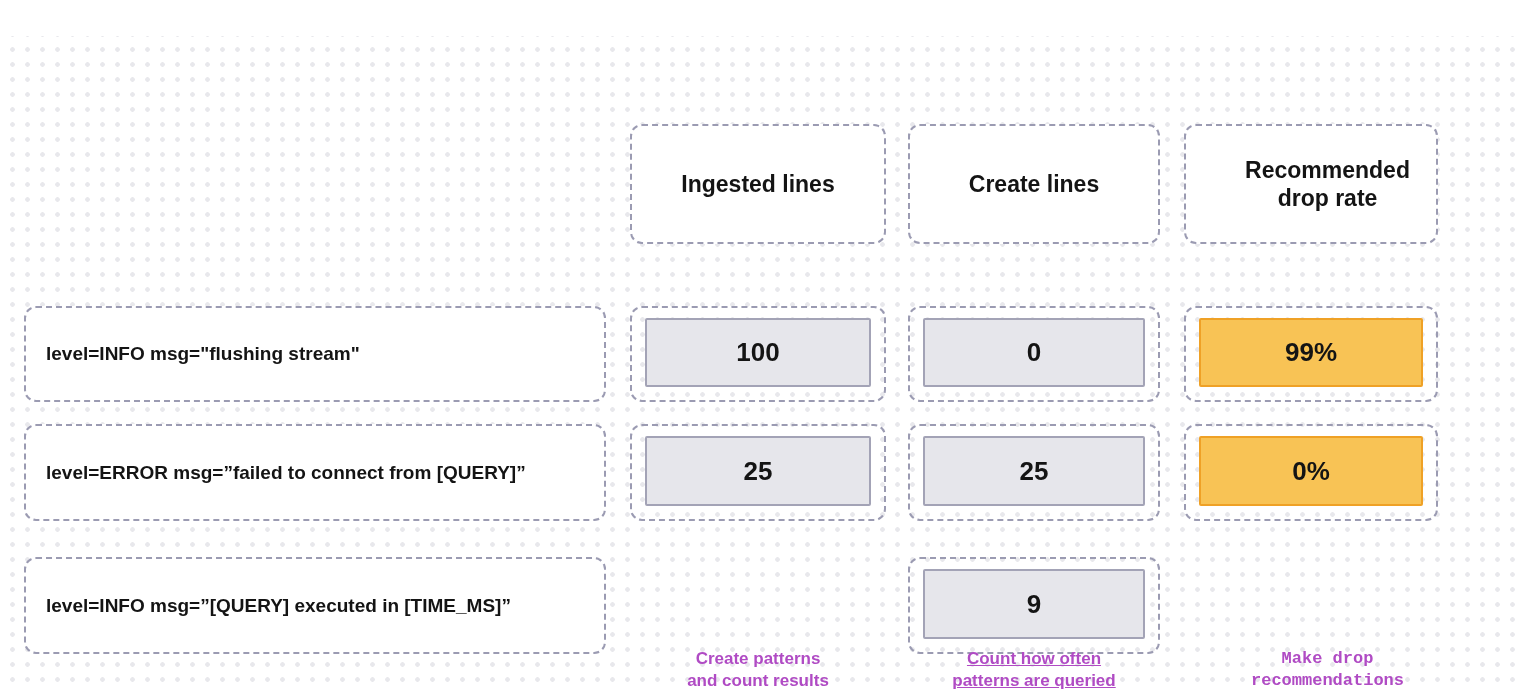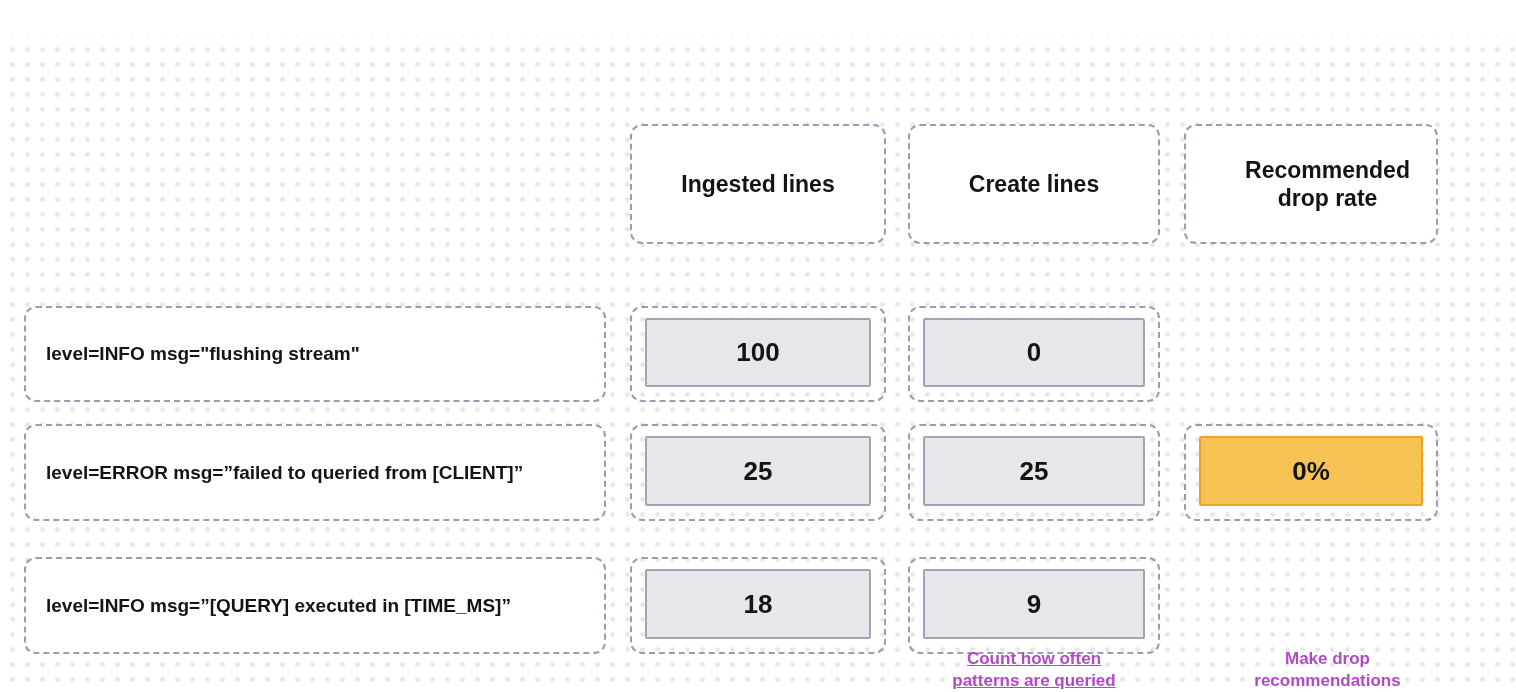--- a/index.html
+++ b/index.html
@@ -107,38 +107,40 @@
   <div class="dashed-box header-box c3">Recommended
 drop rate</div>
 
   <div class="dashed-box label-box r1">level=INFO msg="flushing stream"</div>
   <div class="dashed-box value-cell c1 r1">
     <div class="value-box gray">100</div>
   </div>
   <div class="dashed-box value-cell c2 r1">
     <div class="value-box gray">0</div>
   </div>
+  <div class="dashed-box value-cell c3 r1">
+    <div class="value-box orange">99%</div>
+  </div>
 
-  <div class="dashed-box label-box r2">level=ERROR msg=”failed to queried from [CLIENT]”</div>
+  <div class="dashed-box label-box r2">level=ERROR msg=”failed to connect from [QUERY]”</div>
   <div class="dashed-box value-cell c1 r2">
     <div class="value-box gray">25</div>
   </div>
   <div class="dashed-box value-cell c2 r2">
     <div class="value-box gray">25</div>
   </div>
   <div class="dashed-box value-cell c3 r2">
     <div class="value-box orange">0%</div>
   </div>
 
   <div class="dashed-box label-box r3">level=INFO msg=”[QUERY] executed in [TIME_MS]”</div>
-  <div class="dashed-box value-cell c1 r3">
-    <div class="value-box gray">18</div>
-  </div>
   <div class="dashed-box value-cell c2 r3">
     <div class="value-box gray">9</div>
   </div>
 
+  <div class="caption c1" style="position:absolute;">Create patterns
+and count results</div>
   <div class="caption c2" style="position:absolute;text-decoration:underline;">Count how often
 patterns are queried</div>
-  <div class="caption c3" style="position:absolute;">Make drop
+  <div class="caption c3" style="position:absolute;font-family:Liberation Mono, monospace;">Make drop
 recommendations</div>
 
 </div>
 
 </body></html>

